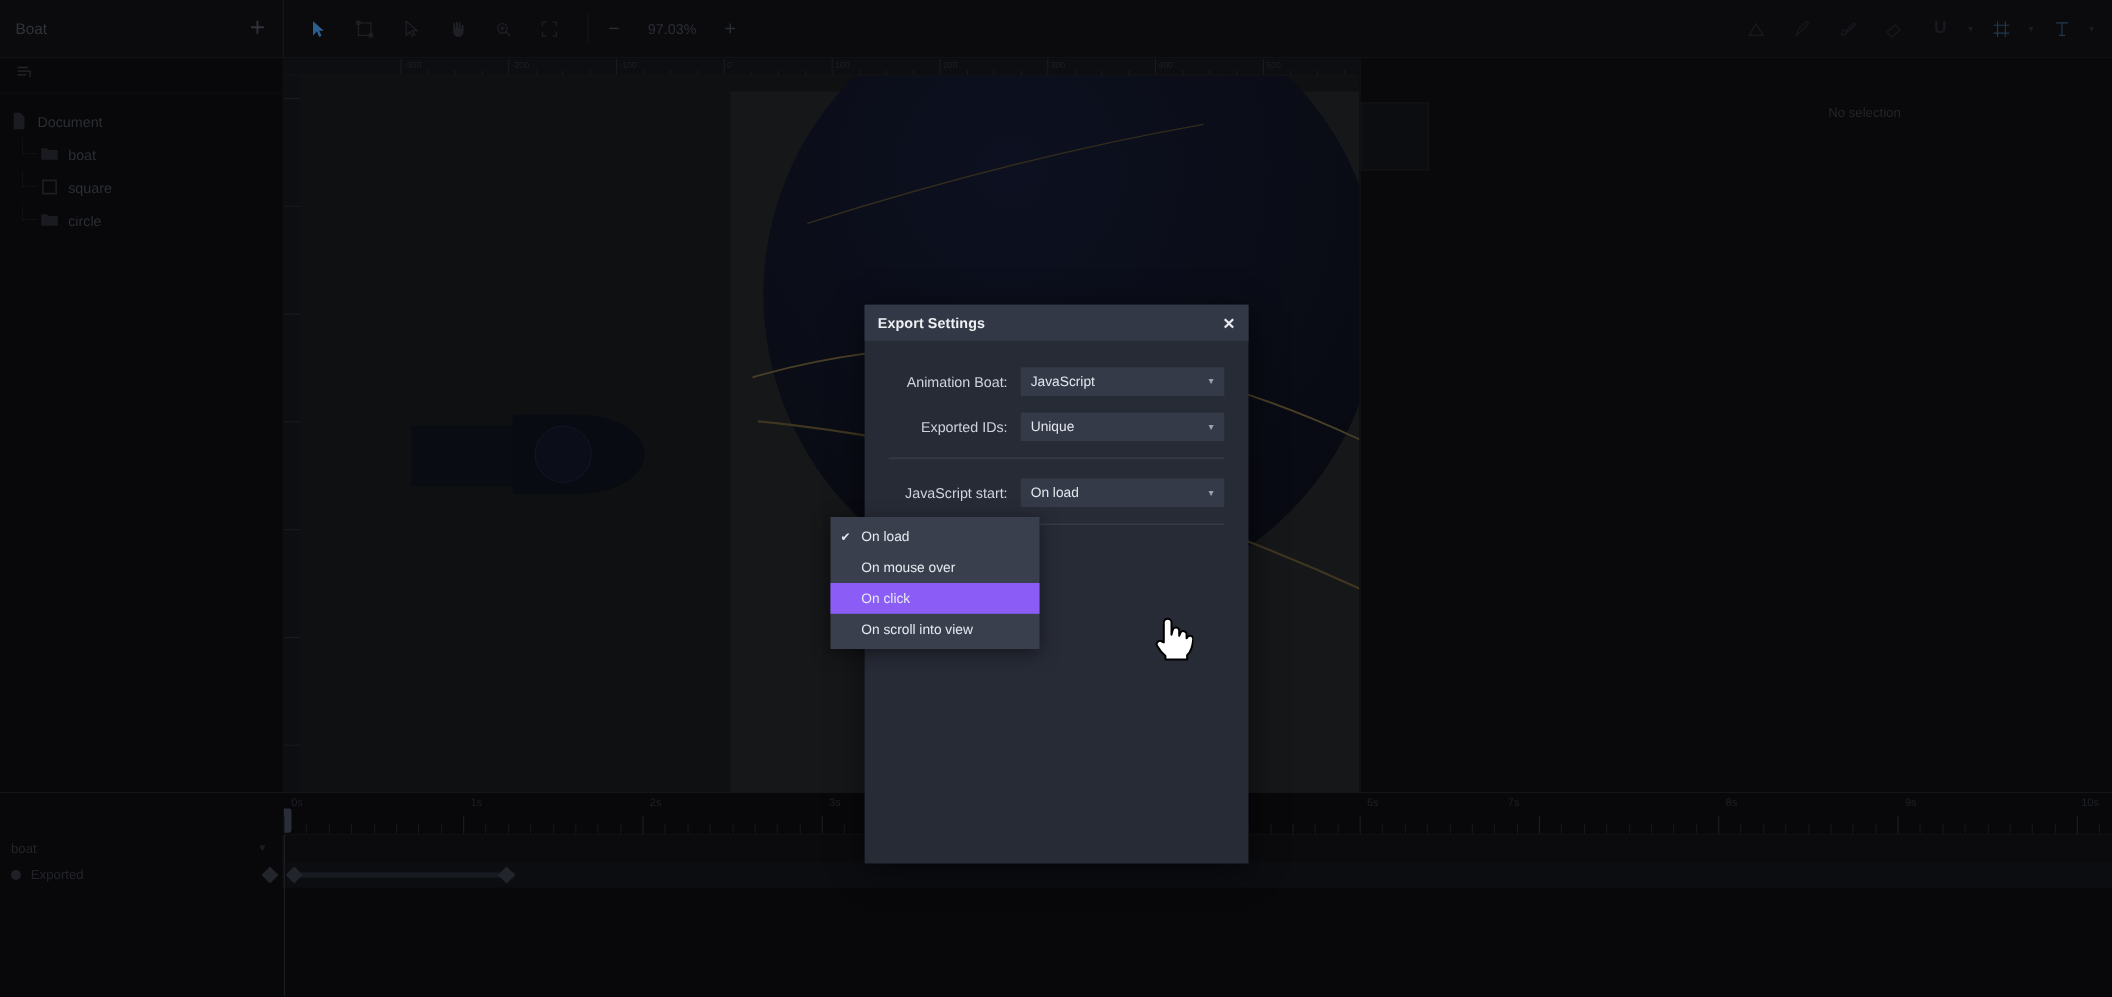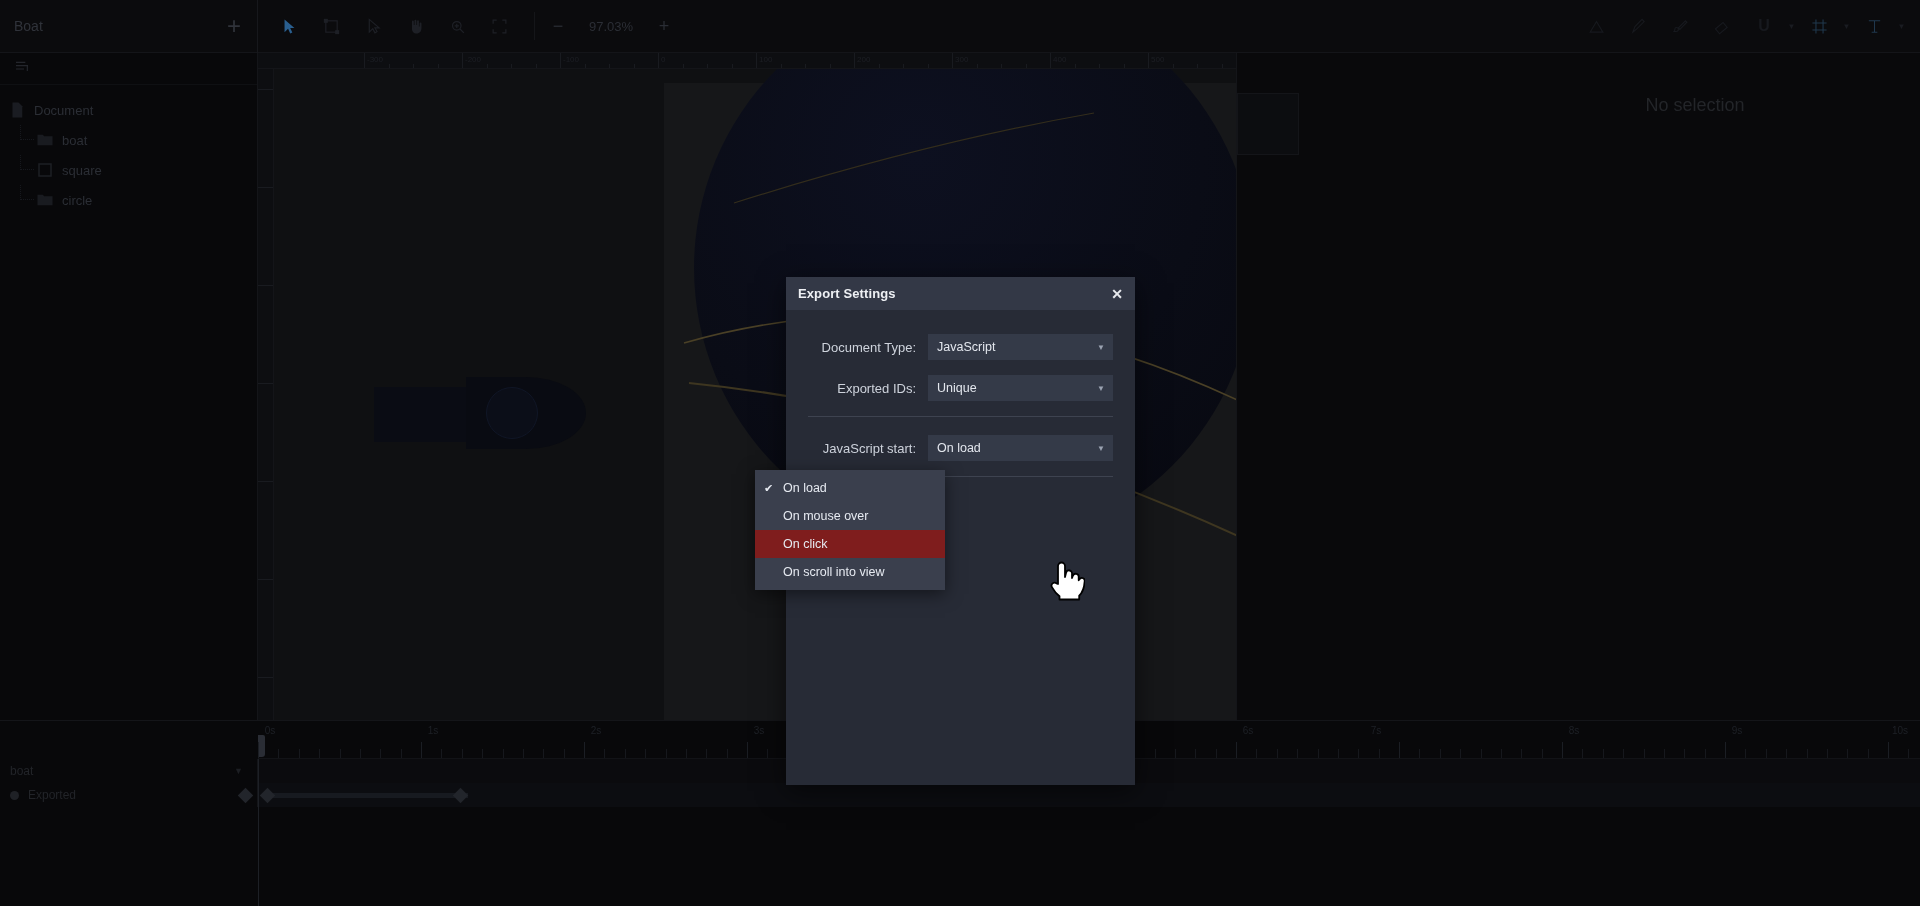--- a/index.html
+++ b/index.html
@@ -121,21 +121,21 @@
     border-radius:50%; background:#0b0e18; border:1px solid #101626;
   }
 
   
   .rightpanel {
     position:absolute; top:53px; right:0; width:684px; bottom:0;
     background:#09090b; border-left:1px solid #141519;
   }
   .rp-inner { position:absolute; top:0; right:0; width:450px; height:100%; }
   .no-selection {
-    text-align:center; font-size:18px; color:#232529; padding-top: 42px;
+    text-align:center; font-size:12px; color:#232529; padding-top: 42px;
   }
   .rp-thumb {
     position:absolute; left: 0; top: 40px; width: 62px; height: 62px;
     border: 1px solid #141519; background:#0c0d10;
   }
 
   
   .timeline {
     position:absolute; left:0; right:0; bottom:0; height:186px;
     background:#08080a; border-top:1px solid #141519;
@@ -217,21 +217,21 @@
     padding: 4px 0; z-index: 50;
   }
   .dd-item {
     height: 28px; display:flex; align-items:center;
     padding-left: 28px; font-size:12.5px; color:#e6eaf1; position:relative;
     cursor:pointer;
   }
   .dd-item.sel::before {
     content:"✔"; position:absolute; left:9px; font-size:11px; color:#e6eaf1;
   }
-  .dd-item.hover { background:#7f1d1d; }
+  .dd-item.hover { background:#8b5cf6; }
   .cursor-hand {
     position:absolute; left: 1045px; top: 556px; width: 40px; height: 48px;
     z-index: 60; pointer-events:none;
   }
 </style>
 </head>
 <body>
 
 <div id="app">
 
@@ -564,21 +564,21 @@
   </div>
 
   <div class="dialog">
     <div class="dlg-head">
       <div class="dlg-title">Export Settings</div>
       <div class="dlg-close">✕</div>
     </div>
 
     <div class="dlg-body">
       <div class="field">
-        <div class="field-label">Document Type:</div>
+        <div class="field-label">Animation Boat:</div>
         <div class="select">
           <span>JavaScript</span>
           <span class="sc">▼</span>
         </div>
       </div>
 
       <div class="field">
         <div class="field-label">Exported IDs:</div>
         <div class="select">
           <span>Unique</span>

